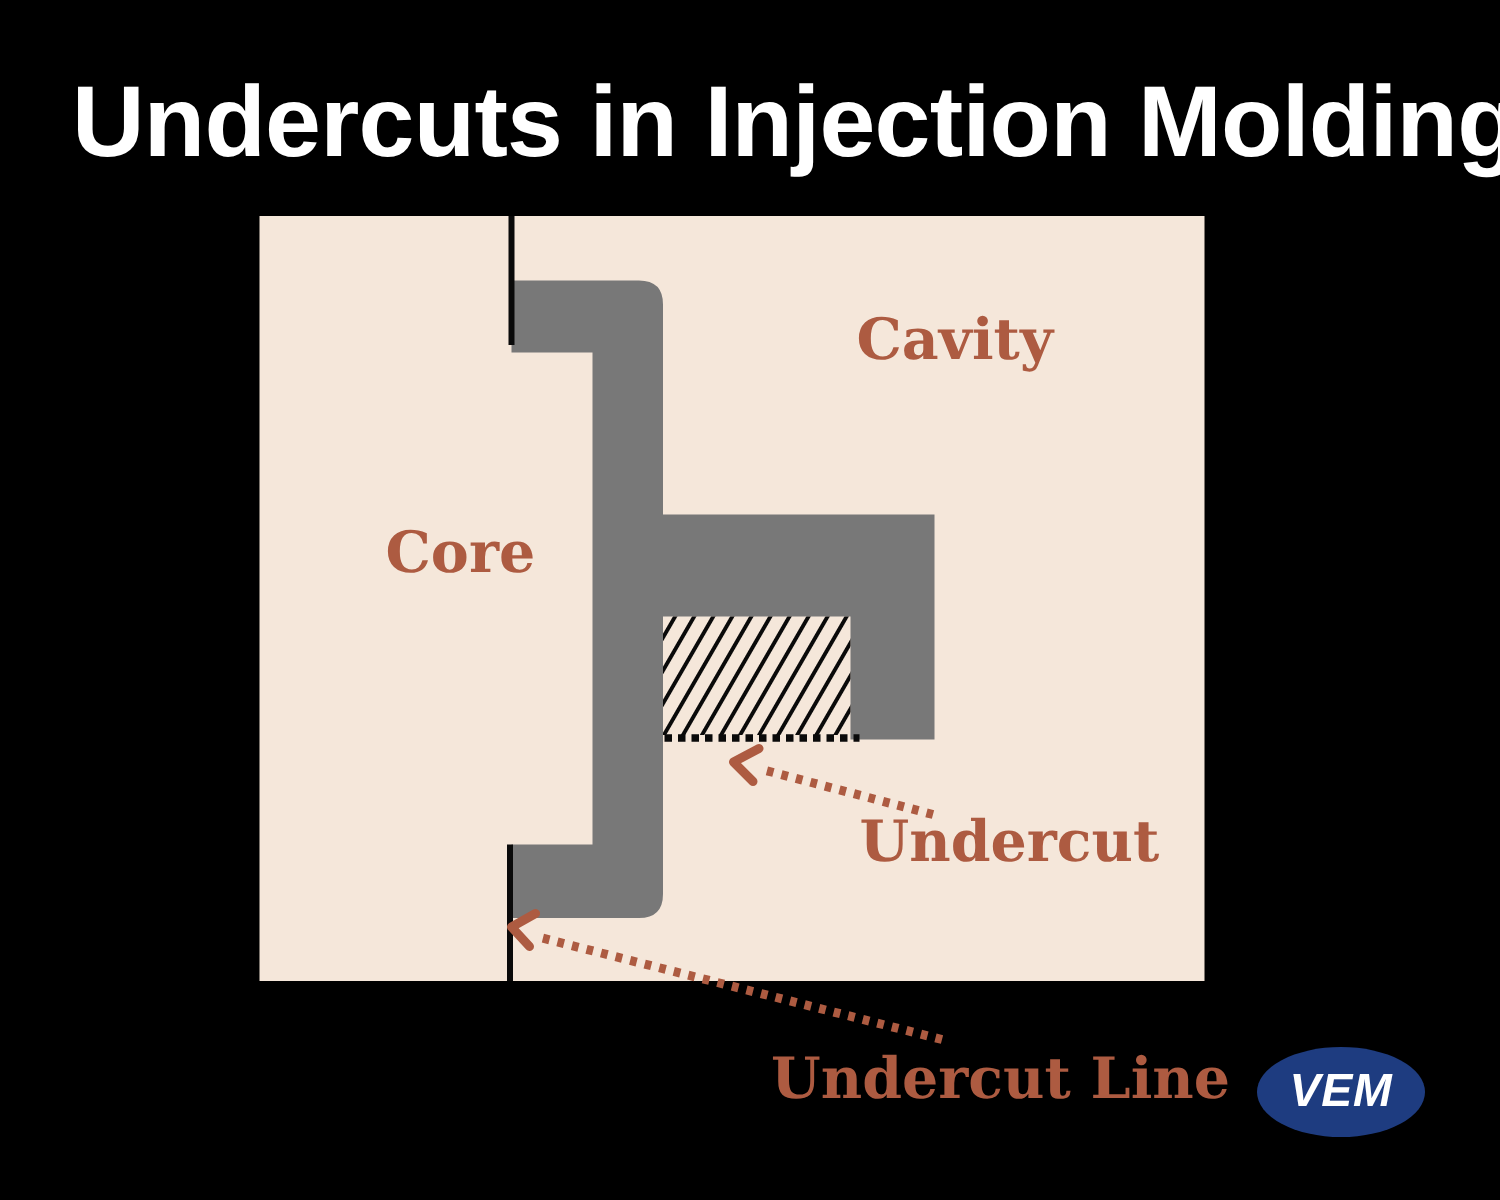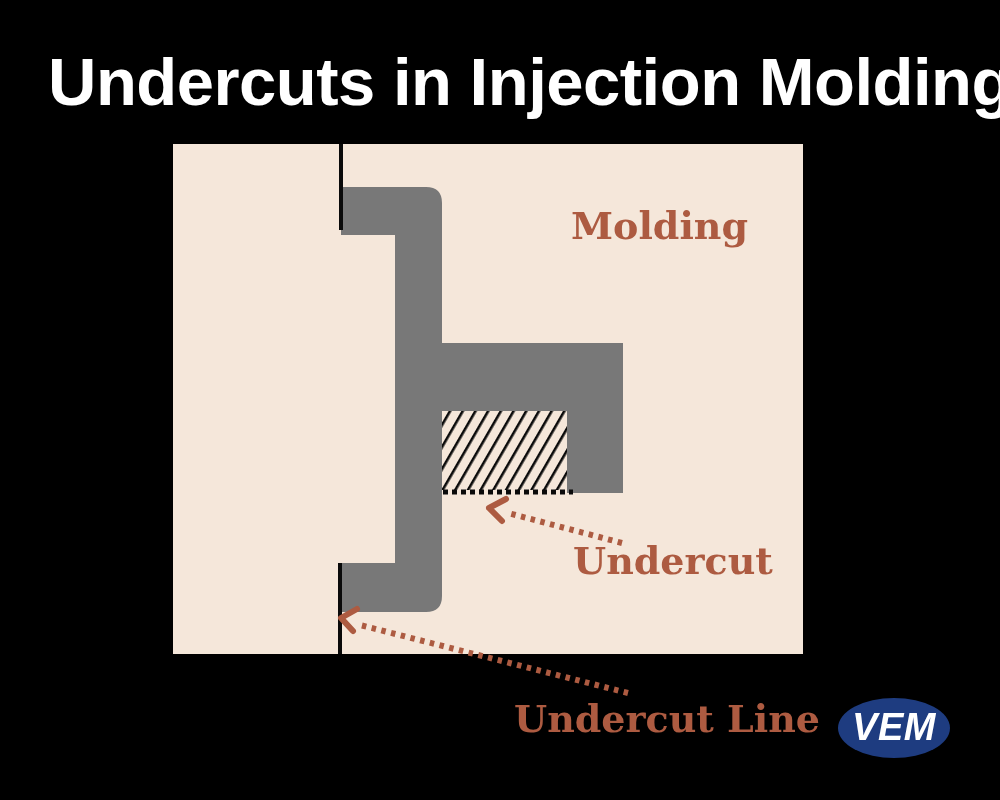--- a/index.html
+++ b/index.html
@@ -79,21 +79,21 @@
     background: var(--logoBlue, #1e3c80);
     border-radius: 50%;
     display: flex;
     align-items: center;
     justify-content: center;
   }
   .brand-logo-text {
     font-family: "Liberation Sans", sans-serif;
     font-weight: 700;
     font-style: italic;
-    font-size: 38px;
+    font-size: 31px;
     letter-spacing: 0.5px;
     color: #ffffff;
     transform: translateY(-1px);
   }
 </style>
 </head>
 <body>
 
 <div class="stage">
 
@@ -121,21 +121,22 @@
     </g>
 
     <g>
       <line class="arrow-dots" x1="628" y1="693" x2="360" y2="625"></line>
       <polyline class="arrow-head" points="357,609 341,618 353,631"></polyline>
     </g>
   </svg>
 
   <div class="page-title">Undercuts in Injection Molding</div>
 
-  <div class="diagram-label label-cavity">Molding</div>
+  <div class="diagram-label label-cavity">Cavity</div>
+  <div class="diagram-label label-core">Core</div>
   <div class="diagram-label label-undercut">Undercut</div>
   <div class="diagram-label label-parting-line">Undercut Line</div>
 
   <div class="brand-logo">
     <span class="brand-logo-text">VEM</span>
   </div>
 
 </div>
 
 </body></html>

